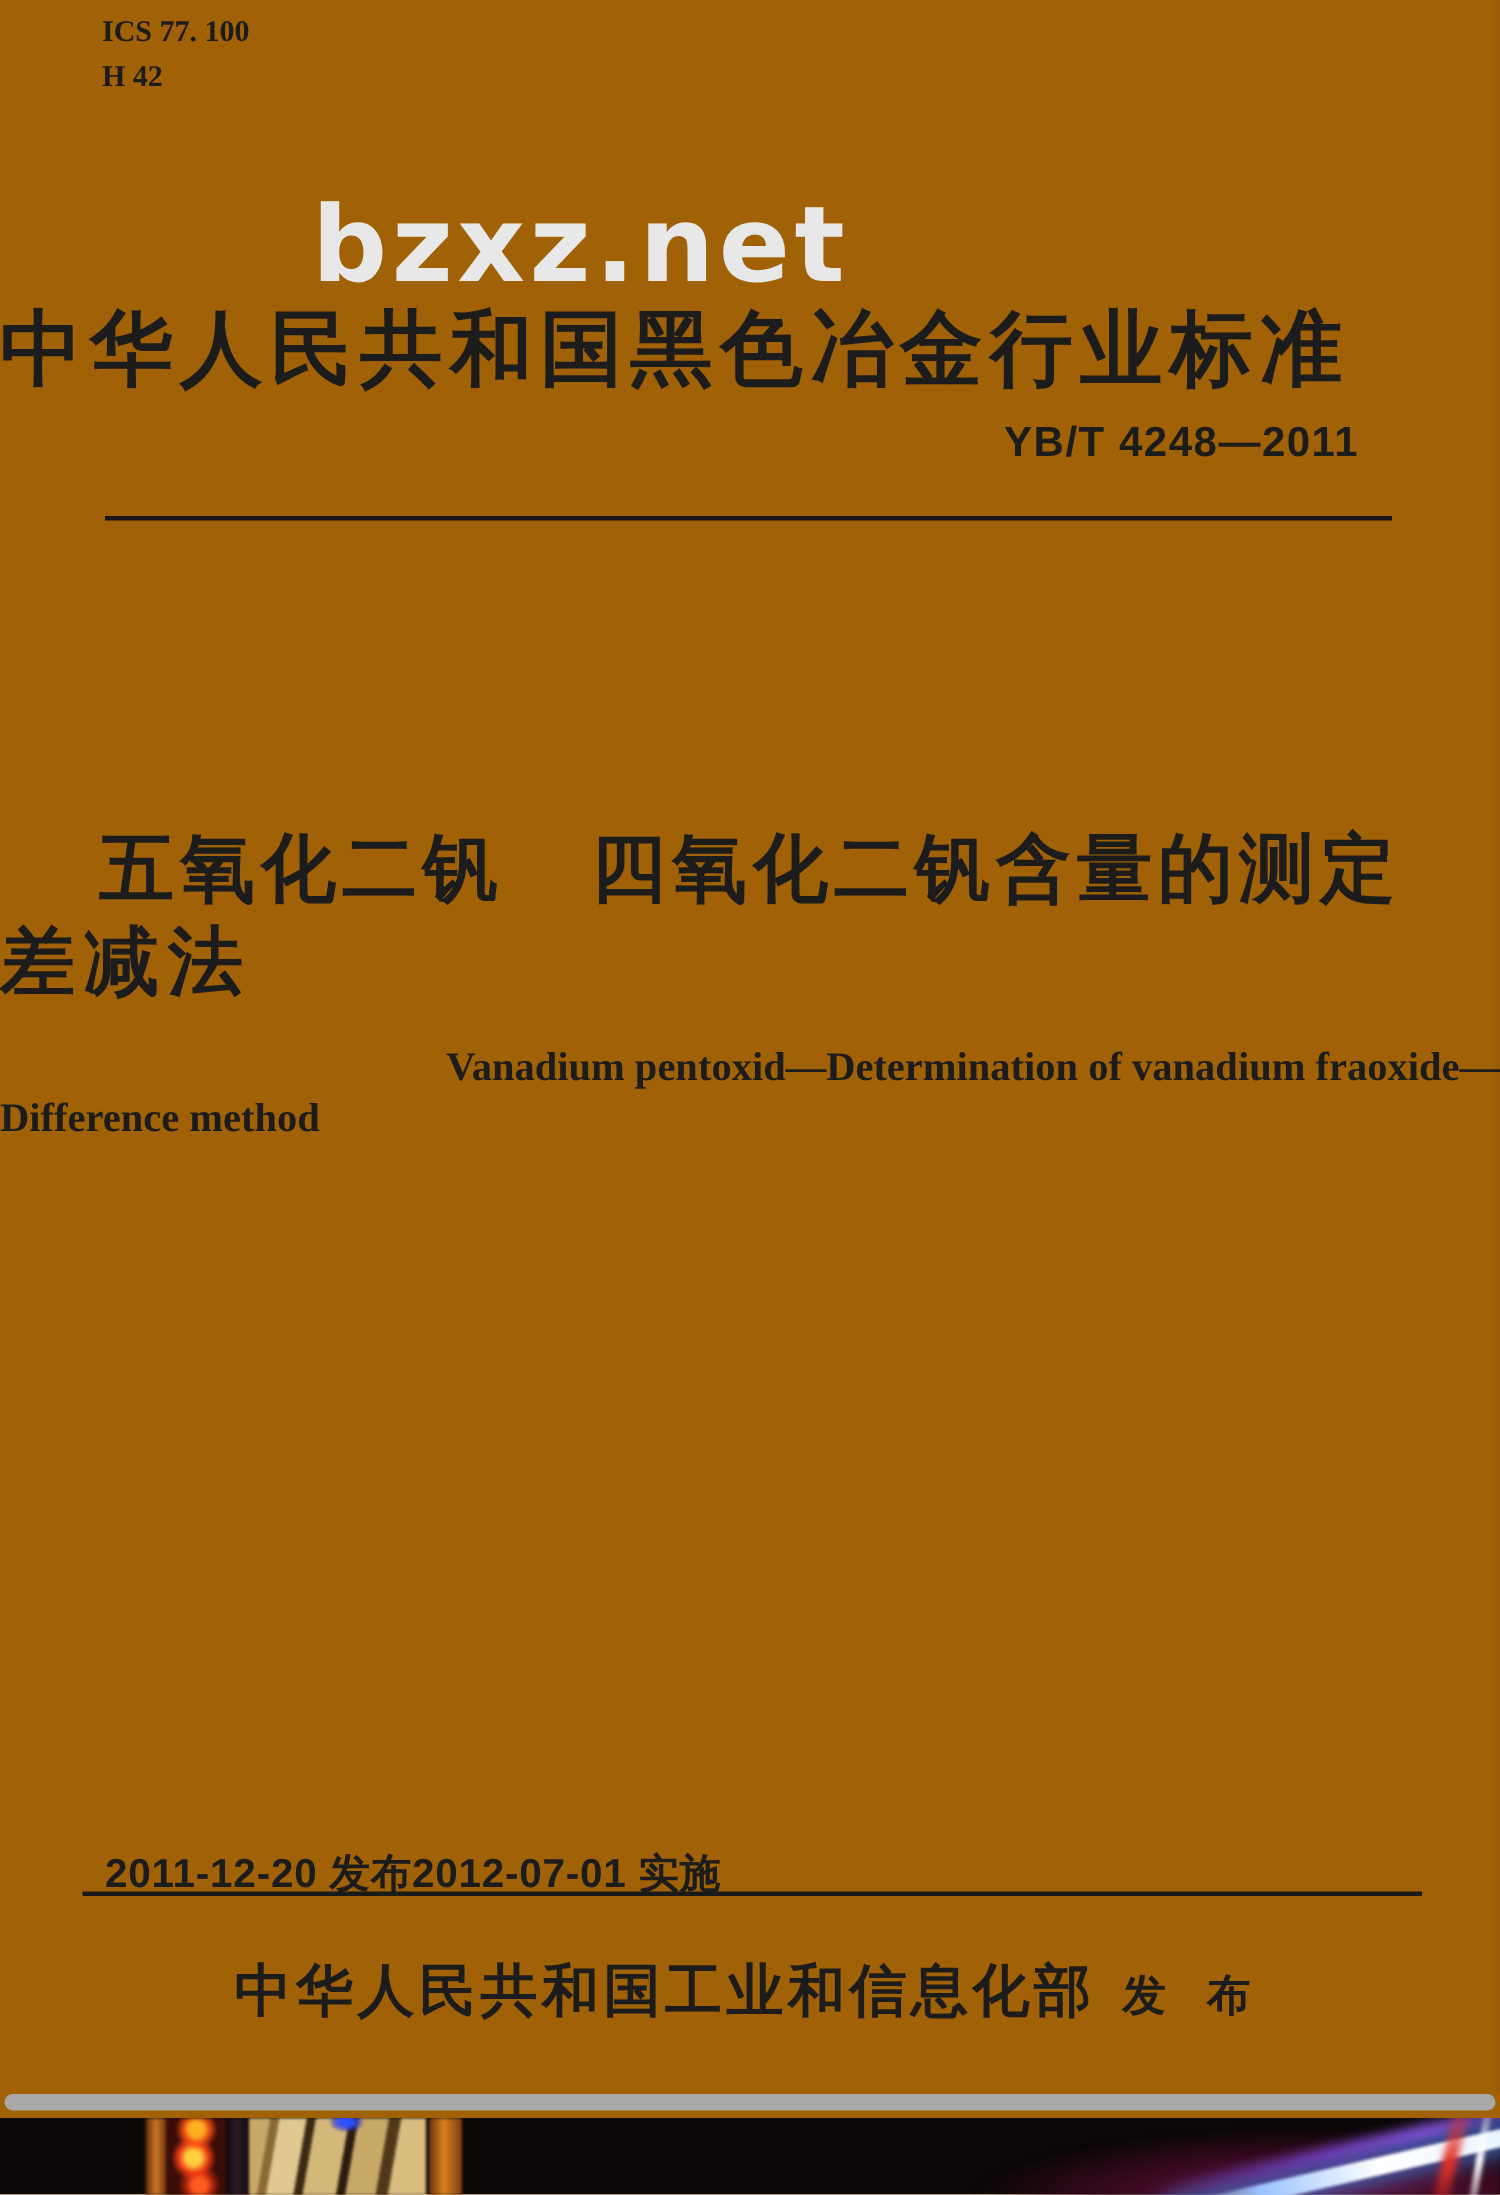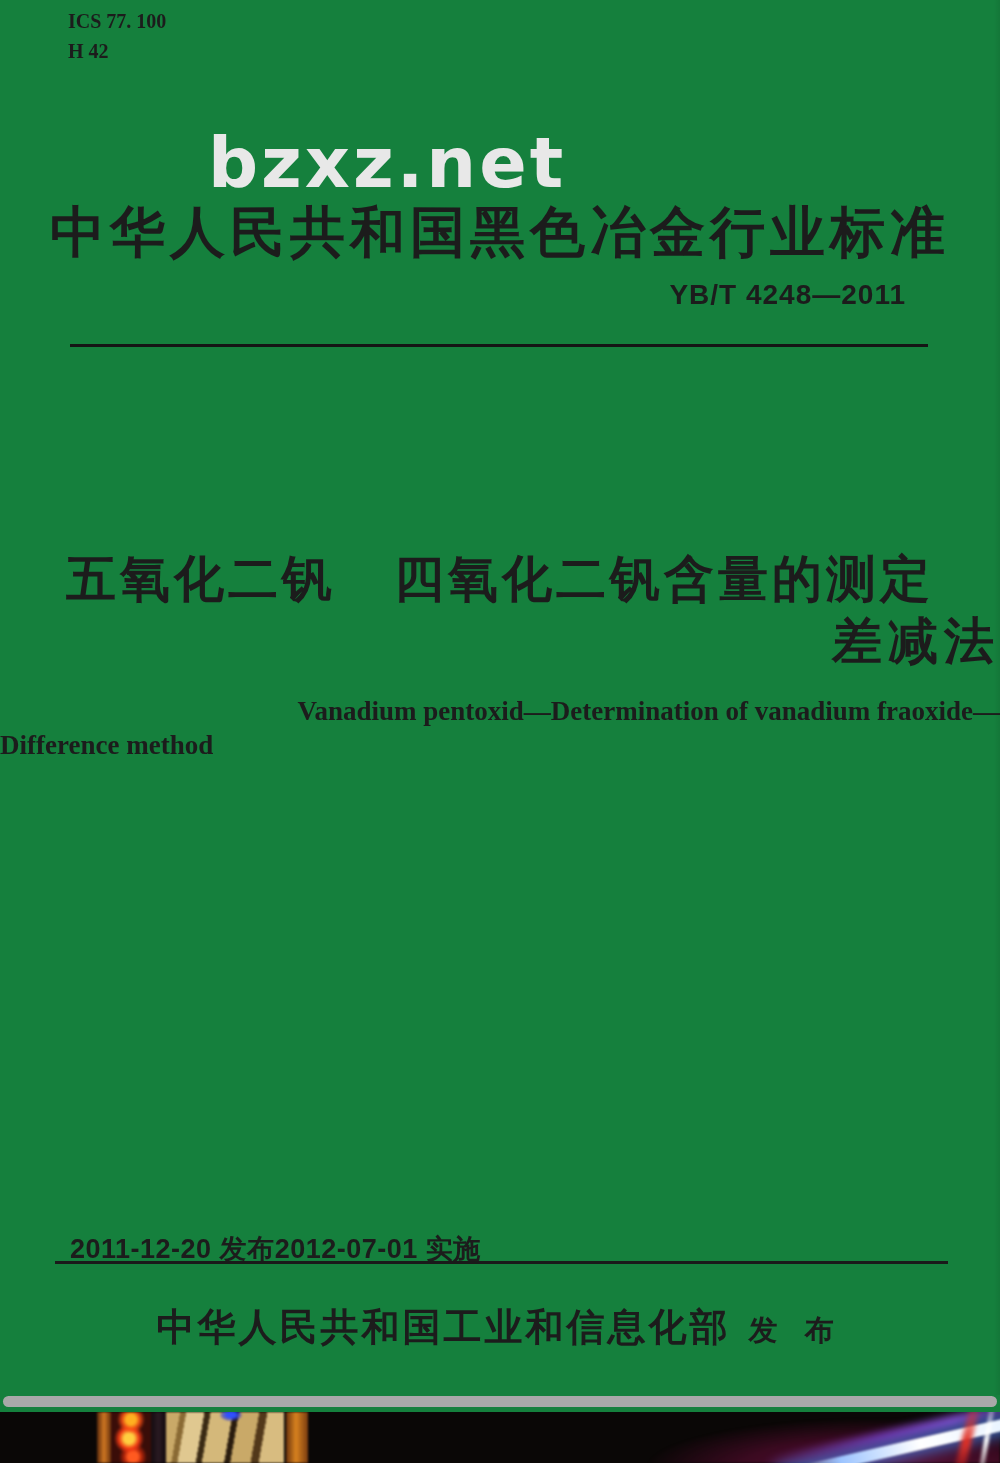--- a/index.html
+++ b/index.html
@@ -1,21 +1,21 @@
 <!DOCTYPE html>
 <html><head>
 <meta charset="utf-8">
 <style>
   * { margin: 0; padding: 0; box-sizing: border-box; }
   html, body { background: #ffffff; }
   .page {
     position: relative;
     width: 1000px;
     height: 1463px;
-    background: #15803d;
+    background: #a16207;
     overflow: hidden;
     font-family: "Liberation Serif", serif;
     color: #1c1c1c;
   }
   .edge-shade {
     position: absolute; top: 0; right: 0; width: 6px; height: 1395px;
     background: linear-gradient(to right, rgba(0,0,0,0), rgba(0,0,0,0.07));
   }
   .ics-block {
     position: absolute; left: 68px; top: 6px;
@@ -30,42 +30,42 @@
   }
   .yb-logo {
     position: absolute; left: 688px; top: 38px;
     font-family: "DejaVu Sans", sans-serif;
     font-weight: bold; font-size: 132px; line-height: 1.0;
     letter-spacing: -2px; color: #0d0d0d;
     -webkit-text-stroke: 5px #0d0d0d;
   }
   .std-heading {
     position: absolute; left: 0; top: 196px; width: 100%;
-    text-align: center; font-weight: bold; font-size: 55px;
+    font-weight: bold; font-size: 55px;
     letter-spacing: 5px; white-space: nowrap;
     font-family: "Liberation Serif", serif;
   }
   .std-number {
     position: absolute; right: 94px; top: 279px;
     font-weight: bold; font-size: 28px; letter-spacing: 1px;
     font-family: "Liberation Sans", sans-serif;
   }
   .rule-top {
     position: absolute; left: 70px; top: 344px; width: 858px; height: 3px;
     background: #151515;
   }
   .title-line1 {
     position: absolute; left: 0; top: 546px; width: 100%;
     text-align: center; font-weight: bold; font-size: 50px;
     letter-spacing: 4px; white-space: nowrap;
   }
   .title-line1 .gap { display: inline-block; width: 58px; }
   .title-line2 {
     position: absolute; left: 0; top: 608px; width: 100%;
-    text-align: right; font-weight: bold; font-size: 50px;
+    text-align: left; font-weight: bold; font-size: 50px;
     letter-spacing: 6px;
   }
   .title-en1 {
     position: absolute; left: 0; top: 696px; width: 100%;
     text-align: right; font-weight: bold; font-size: 27px;
     font-family: "Liberation Serif", serif;
   }
   .title-en2 {
     position: absolute; left: 0; top: 730px; width: 100%;
     text-align: left; font-weight: bold; font-size: 27px;

